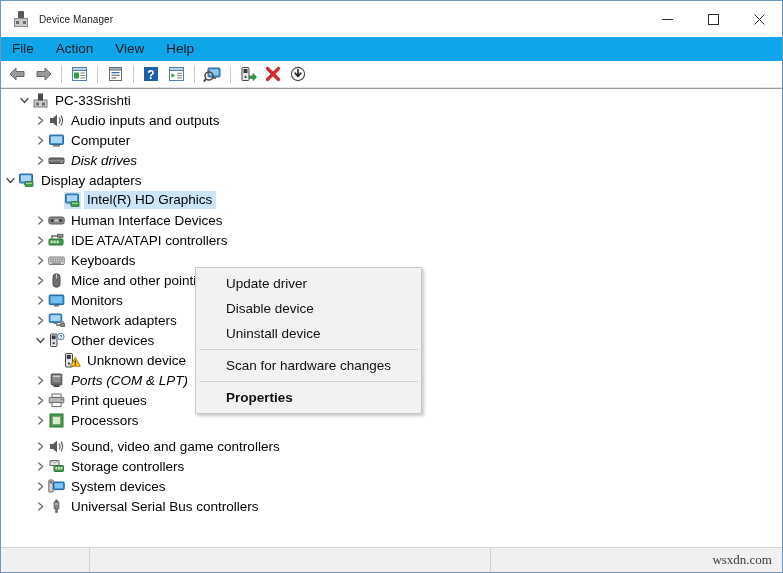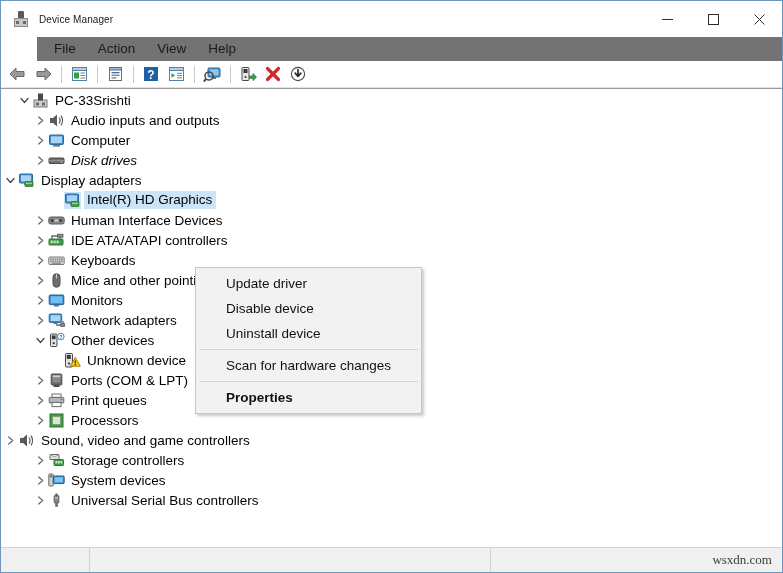--- a/index.html
+++ b/index.html
@@ -43,22 +43,22 @@
     position:absolute;right:0;top:0;height:36px;display:flex;
   }
   .wc{
     width:46px;height:36px;display:flex;align-items:center;justify-content:center;
     color:#2b2b2b;
   }
   .wc svg{display:block;}
 
   
   .menubar{
-    height:24px;flex:0 0 24px;background:#737373;
-    display:flex;align-items:center;padding-left:6px;margin-left:36px;
+    height:24px;flex:0 0 24px;background:#0ea5e9;
+    display:flex;align-items:center;
   }
   .menu-item{
     font-size:13.5px;color:#1a1a1a;padding:2px 11px;line-height:18px;
   }
 
   
   .toolbar{
     height:26px;flex:0 0 26px;background:#ffffff;
     display:flex;align-items:center;padding-left:5px;
     border-bottom:1px solid #e3e3e3;
@@ -519,21 +519,21 @@
             <rect x="2.8" y="2.9" width="4" height="4" fill="#3a3a3a"></rect>
             <circle cx="5" cy="11.6" r="1.1" fill="#3a3a3a"></circle>
             <path d="M11.3 5.3 L16.3 14.2 L6.3 14.2 Z" fill="#ffc20e" stroke="#a37c00" stroke-width="0.9" stroke-linejoin="round"></path>
             <rect x="10.7" y="8.3" width="1.3" height="3.2" fill="#3a3a3a"></rect>
             <rect x="10.7" y="12.2" width="1.3" height="1.3" fill="#3a3a3a"></rect>
           </svg>
         </span>
         <span class="lbl">Unknown device</span>
       </div>
 
-      <div class="row" style="padding-left:30px;">
+      <div class="row" style="padding-left:30px;font-style:italic;">
         <span class="twisty">
           <svg width="9" height="9" viewBox="0 0 9 9">
               <path d="M2.7 1 L6.7 4.5 L2.7 8" fill="none" stroke="#6a6a6a" stroke-width="1.3" stroke-linecap="round" stroke-linejoin="round"></path>
             </svg>
         </span>
         <span class="ico">
           <svg width="17" height="17" viewBox="0 0 17 17">
             <rect x="3.2" y="2" width="10.6" height="11" rx="1" fill="#6e6e6e" stroke="#4a4a4a" stroke-width="1"></rect>
             <rect x="4.6" y="3.4" width="7.8" height="2" fill="#cfcfcf"></rect>
             <rect x="4.6" y="6.4" width="7.8" height="1.4" fill="#9a9a9a"></rect>
@@ -570,21 +570,21 @@
         <span class="ico">
           <svg width="17" height="17" viewBox="0 0 17 17">
             <rect x="2" y="2" width="13" height="13" fill="#3f9c4a" stroke="#2b7634" stroke-width="1"></rect>
             <rect x="4.6" y="4.6" width="7.8" height="7.8" fill="#d9e8c8" stroke="#7a9a7a" stroke-width="0.8"></rect>
           </svg>
         </span>
         <span class="lbl">Processors</span>
       </div>
 
 
-      <div class="row" style="">
+      <div class="row" style="padding-left:30px;margin-top:6px;">
         <span class="twisty">
           <svg width="9" height="9" viewBox="0 0 9 9">
               <path d="M2.7 1 L6.7 4.5 L2.7 8" fill="none" stroke="#6a6a6a" stroke-width="1.3" stroke-linecap="round" stroke-linejoin="round"></path>
             </svg>
         </span>
         <span class="ico">
           <svg width="17" height="17" viewBox="0 0 17 17">
             <path d="M2 6 L5 6 L9 2.5 L9 14.5 L5 11 L2 11 Z" fill="#5a5a5a"></path>
             <path d="M11 5.5 Q13.2 8.5 11 11.5" fill="none" stroke="#5a5a5a" stroke-width="1.2"></path>
             <path d="M13 3.6 Q16.2 8.5 13 13.4" fill="none" stroke="#5a5a5a" stroke-width="1.2"></path>

